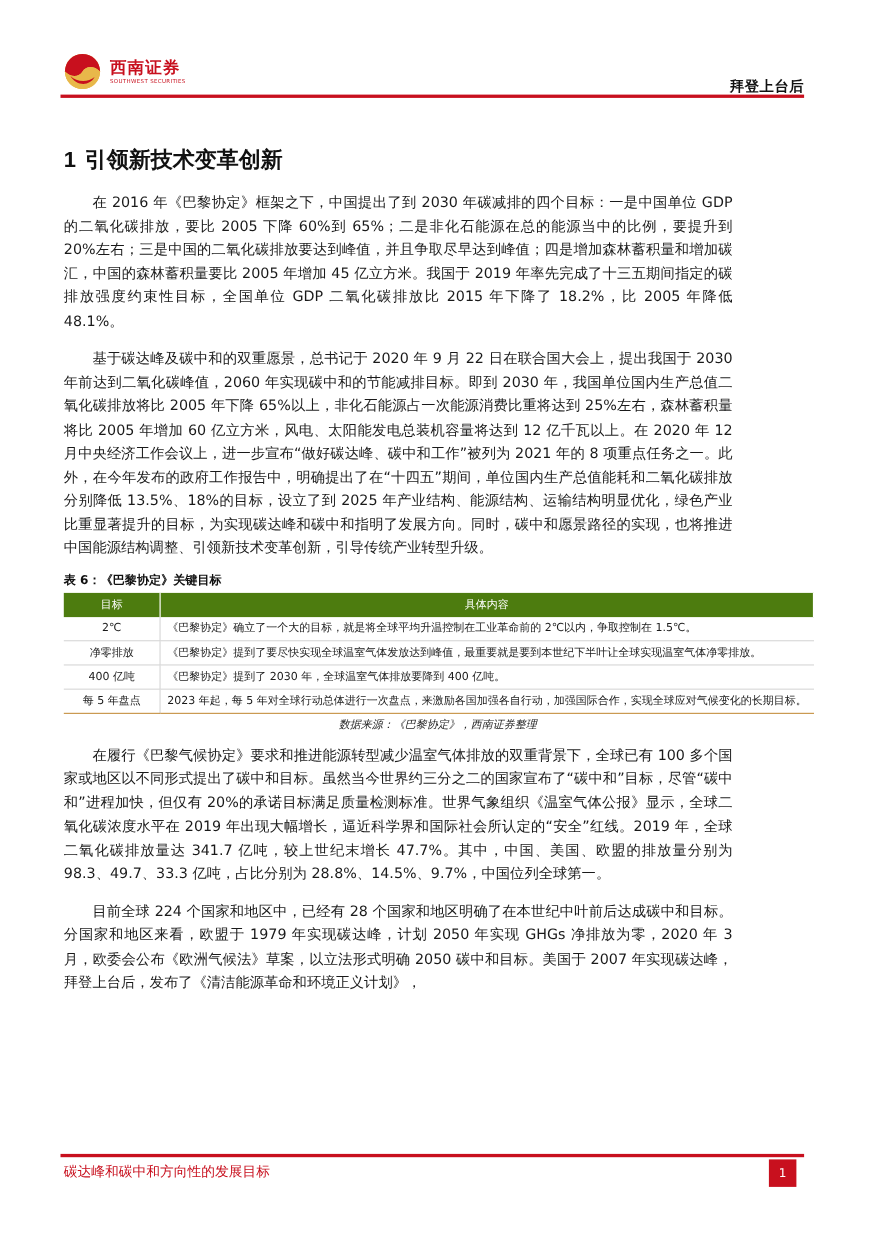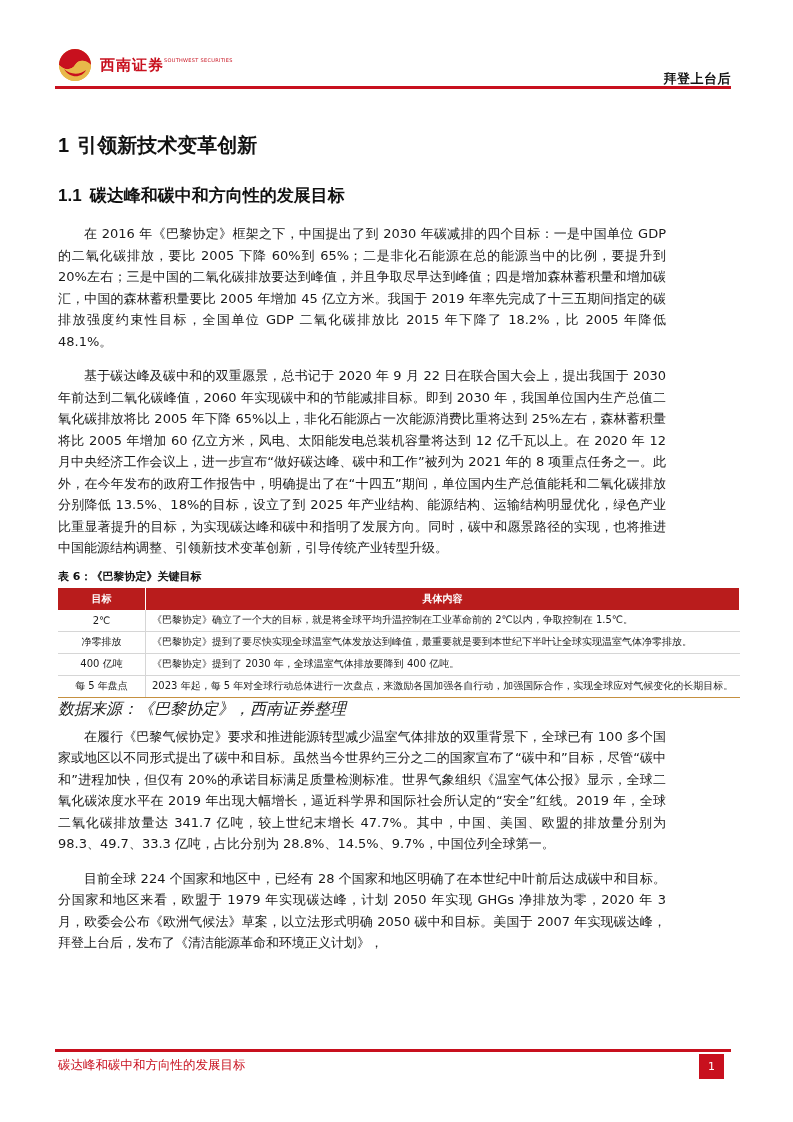--- a/index.html
+++ b/index.html
@@ -4,40 +4,40 @@
 <style>
   html, body { margin: 0; padding: 0; background: #ffffff; }
   body {
     width: 793px; height: 1122px; position: relative; overflow: hidden;
     font-family: "DejaVu Sans", "Liberation Sans", sans-serif;
     color: #1a1a1a;
   }
   .header { position: absolute; left: 0; top: 0; width: 793px; height: 95px; }
   .logo { position: absolute; left: 58px; top: 48px; display: flex; align-items: center; }
   .logo-mark { width: 34px; height: 34px; }
-  .logo-text { margin-left: 8px; display: flex; flex-direction: row; }
+  .logo-text { margin-left: 8px; display: flex; flex-direction: column; }
   .logo-cn { font-family: "DejaVu Serif", "Liberation Serif", serif; color: #c8101e; font-size: 15px; font-weight: bold; letter-spacing: 1px; line-height: 18px; }
   .logo-en { color: #c8101e; font-size: 5px; letter-spacing: 0.3px; line-height: 8px; }
   .header-title { position: absolute; right: 62px; top: 70px; font-size: 13px; font-weight: bold; color: #111; letter-spacing: 0.5px; }
   .header-rule { position: absolute; left: 55px; right: 62px; top: 86px; height: 3px; background: #c8101e; }
 
   .content { position: absolute; left: 58px; top: 130px; width: 680px; }
   h1.sec1 { margin: 0; font-size: 20px; font-weight: bold; line-height: 30px; color: #111; height: 30px; }
   h2.sec { margin: 0; font-size: 17px; font-weight: bold; line-height: 26px; color: #111; }
   .num { font-family: "Liberation Sans", sans-serif; margin-right: 8px; }
   p.body { margin: 0; font-size: 13px; line-height: 21.5px; text-indent: 26px; text-align: justify; width: 608px; color: #1a1a1a; }
 
   .table-title { font-size: 11px; font-weight: bold; line-height: 16px; margin: 0; color: #111; }
   table.tbl { border-collapse: collapse; width: 682px; font-size: 10px; margin-top: 3px; }
-  table.tbl th { background: #b91c1c; color: #fff; font-weight: bold; height: 20px; border-right: 1px solid #fff; }
+  table.tbl th { background: #4d7c0f; color: #fff; font-weight: normal; height: 20px; border-right: 1px solid #fff; }
   table.tbl td { height: 21px; border-bottom: 1px solid #d6d6d6; border-right: 1px solid #d6d6d6; padding: 0 6px; }
   table.tbl td.c1 { width: 75px; text-align: center; }
   table.tbl tr:last-child td { border-bottom: 1.5px solid #c59040; }
   table.tbl td:last-child { border-right: none; }
-  .source { font-size: 16px; font-style: italic; line-height: 14px; margin-top: 4px; color: #222; }
+  .source { font-size: 10px; font-style: italic; line-height: 14px; margin-top: 4px; color: #222; text-align: center; }
 
   .footer-rule { position: absolute; left: 55px; right: 62px; top: 1049px; height: 3px; background: #c8101e; }
   .footer-note { position: absolute; left: 58px; top: 1057px; font-size: 12.5px; color: #c8101e; font-family: "DejaVu Serif", "Liberation Serif", serif; }
   .page-num { position: absolute; left: 699px; top: 1054px; width: 25px; height: 25px; background: #c8101e; color: #fff; font-size: 11px; text-align: center; line-height: 25px; }
 </style>
 </head>
 <body>
 
 <div class="header">
   <div class="logo">
@@ -54,23 +54,20 @@
   </div>
   <div class="header-title">拜登上台后</div>
   <div class="header-rule"></div>
 </div>
 
 <div class="content">
   <h1 class="sec1">
     <span class="num">1</span><span>引领新技术变革创新</span>
   </h1>
 
-  <h2 class="sec" style="margin-top:22px;">
-    <span class="num">1.1</span><span>碳达峰和碳中和方向性的发展目标</span>
-  </h2>
 
   <p class="body" style="margin-top:14px;">在 2016 年《巴黎协定》框架之下，中国提出了到 2030 年碳减排的四个目标：一是中国单位 GDP 的二氧化碳排放，要比 2005 下降 60%到 65%；二是非化石能源在总的能源当中的比例，要提升到 20%左右；三是中国的二氧化碳排放要达到峰值，并且争取尽早达到峰值；四是增加森林蓄积量和增加碳汇，中国的森林蓄积量要比 2005 年增加 45 亿立方米。我国于 2019 年率先完成了十三五期间指定的碳排放强度约束性目标，全国单位 GDP 二氧化碳排放比 2015 年下降了 18.2%，比 2005 年降低 48.1%。</p>
   <p class="body" style="margin-top:13px;">基于碳达峰及碳中和的双重愿景，总书记于 2020 年 9 月 22 日在联合国大会上，提出我国于 2030 年前达到二氧化碳峰值，2060 年实现碳中和的节能减排目标。即到 2030 年，我国单位国内生产总值二氧化碳排放将比 2005 年下降 65%以上，非化石能源占一次能源消费比重将达到 25%左右，森林蓄积量将比 2005 年增加 60 亿立方米，风电、太阳能发电总装机容量将达到 12 亿千瓦以上。在 2020 年 12 月中央经济工作会议上，进一步宣布“做好碳达峰、碳中和工作”被列为 2021 年的 8 项重点任务之一。此外，在今年发布的政府工作报告中，明确提出了在“十四五”期间，单位国内生产总值能耗和二氧化碳排放分别降低 13.5%、18%的目标，设立了到 2025 年产业结构、能源结构、运输结构明显优化，绿色产业比重显著提升的目标，为实现碳达峰和碳中和指明了发展方向。同时，碳中和愿景路径的实现，也将推进中国能源结构调整、引领新技术变革创新，引导传统产业转型升级。</p>
 
   <div style="margin-top:10px;">
     <p class="table-title">表 6：《巴黎协定》关键目标</p>
     <table class="tbl">
       <thead>
         <tr>
           <th>目标</th>

